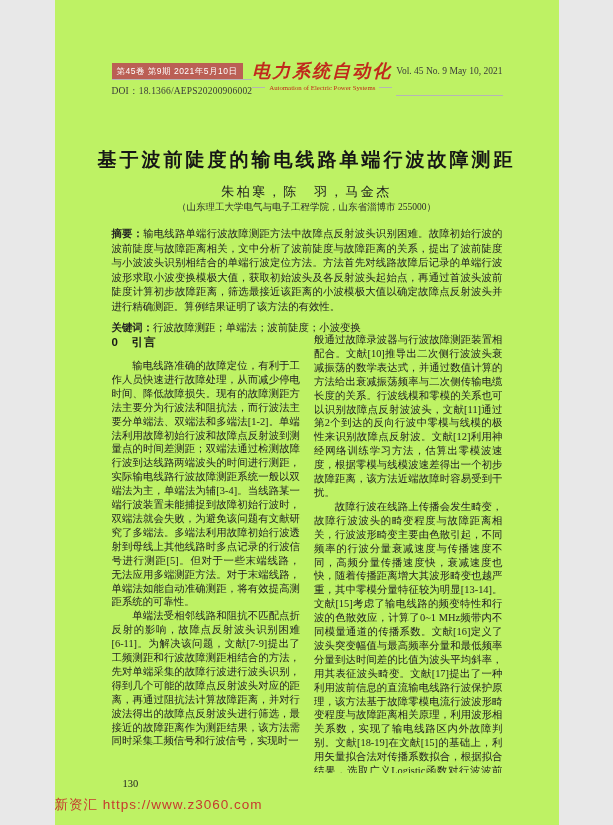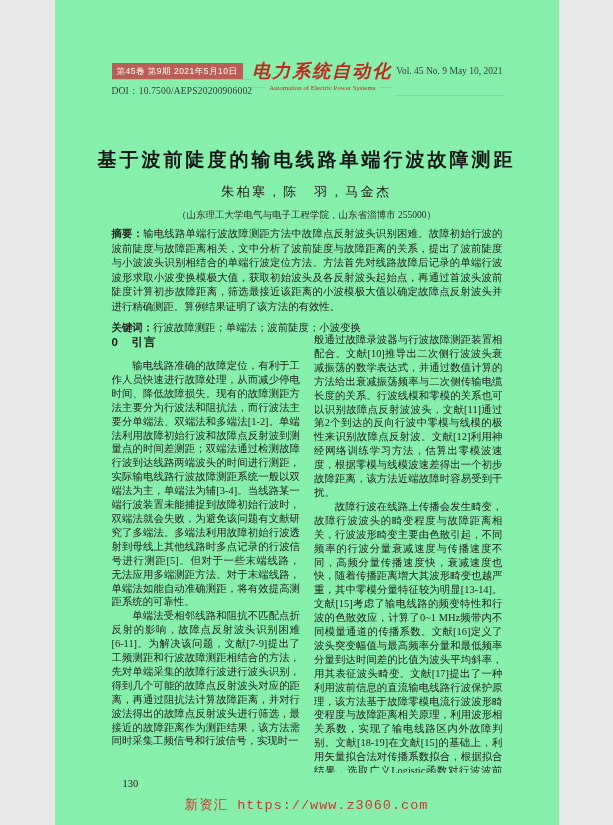--- a/index.html
+++ b/index.html
@@ -1,21 +1,21 @@
 <!DOCTYPE html>
 <html><head>
 <meta charset="utf-8">
 <style>
   * { margin:0; padding:0; box-sizing:border-box; }
   html,body { background:#e8e8e8; }
   .page {
     position:relative;
     width:504px; height:825px;
     margin:0 auto;
-    background:#86efac;
+    background:#bef264;
     font-family:"Liberation Serif","DejaVu Serif",serif;
     color:#1e1e1e;
     overflow:hidden;
   }
 
   
   .header {
     position:absolute; top:60px; left:57px; right:56px;
     display:flex; justify-content:space-between; align-items:flex-start;
   }
@@ -63,21 +63,21 @@
     font-family:"Liberation Sans","DejaVu Sans",sans-serif;
     font-weight:bold; font-size:19px; letter-spacing:3px;
     color:#161616;
   }
   .authors {
     position:absolute; top:183px; left:0; right:0;
     text-align:center; font-size:13px; letter-spacing:2.5px; color:#222;
   }
   .affiliation {
     position:absolute; top:201px; left:0; right:0;
-    text-align:center; font-size:9.5px; color:#2a2a2a;margin-top:8px;
+    text-align:center; font-size:9.5px; color:#2a2a2a;
   }
 
   
   .abstract-block {
     position:absolute; top:227px; left:57px; right:56px;
     font-size:10.4px; line-height:14.6px; text-align:justify; color:#222;
   }
   .kw-line { margin-top:6px; }
   .blabel {
     font-family:"Liberation Sans","DejaVu Sans",sans-serif;
@@ -104,35 +104,35 @@
   .fn-rule { width:150px; height:1px; background:#555; margin-bottom:5px; }
   .fn-line { font-size:8.3px; line-height:11.6px; color:#2a2a2a; text-align:justify; }
 
   
   .page-number {
     position:absolute; left:68px; top:778px;
     font-size:10.5px; color:#222;
   }
   .watermark {
     position:absolute; left:0; right:0; top:796px;
-    text-align:center;
+    text-align:left;
     color:#c63a2e; font-size:13.5px; letter-spacing:1px;
-    font-family:Liberation Mono, monospace;
+    font-family:Liberation Sans, sans-serif;
   }
 </style>
 </head>
 <body>
 
 <div class="page">
 
   <div class="header">
     <div class="header-left">
       <span class="issue-box">第45卷  第9期  2021年5月10日</span>
       <div class="rule"></div>
-      <div class="doi">DOI：10.7500/AEPS20200906002</div>
+      <div class="doi">DOI：18.1366/AEPS20200906002</div>
     </div>
     <div class="header-center">
       <div class="logo-cn">电力系统自动化</div>
       <div class="logo-en-row">
         <span class="rule"></span>
         <span class="logo-en">Automation of Electric Power Systems</span>
         <span class="rule"></span>
       </div>
     </div>
     <div class="header-right">

